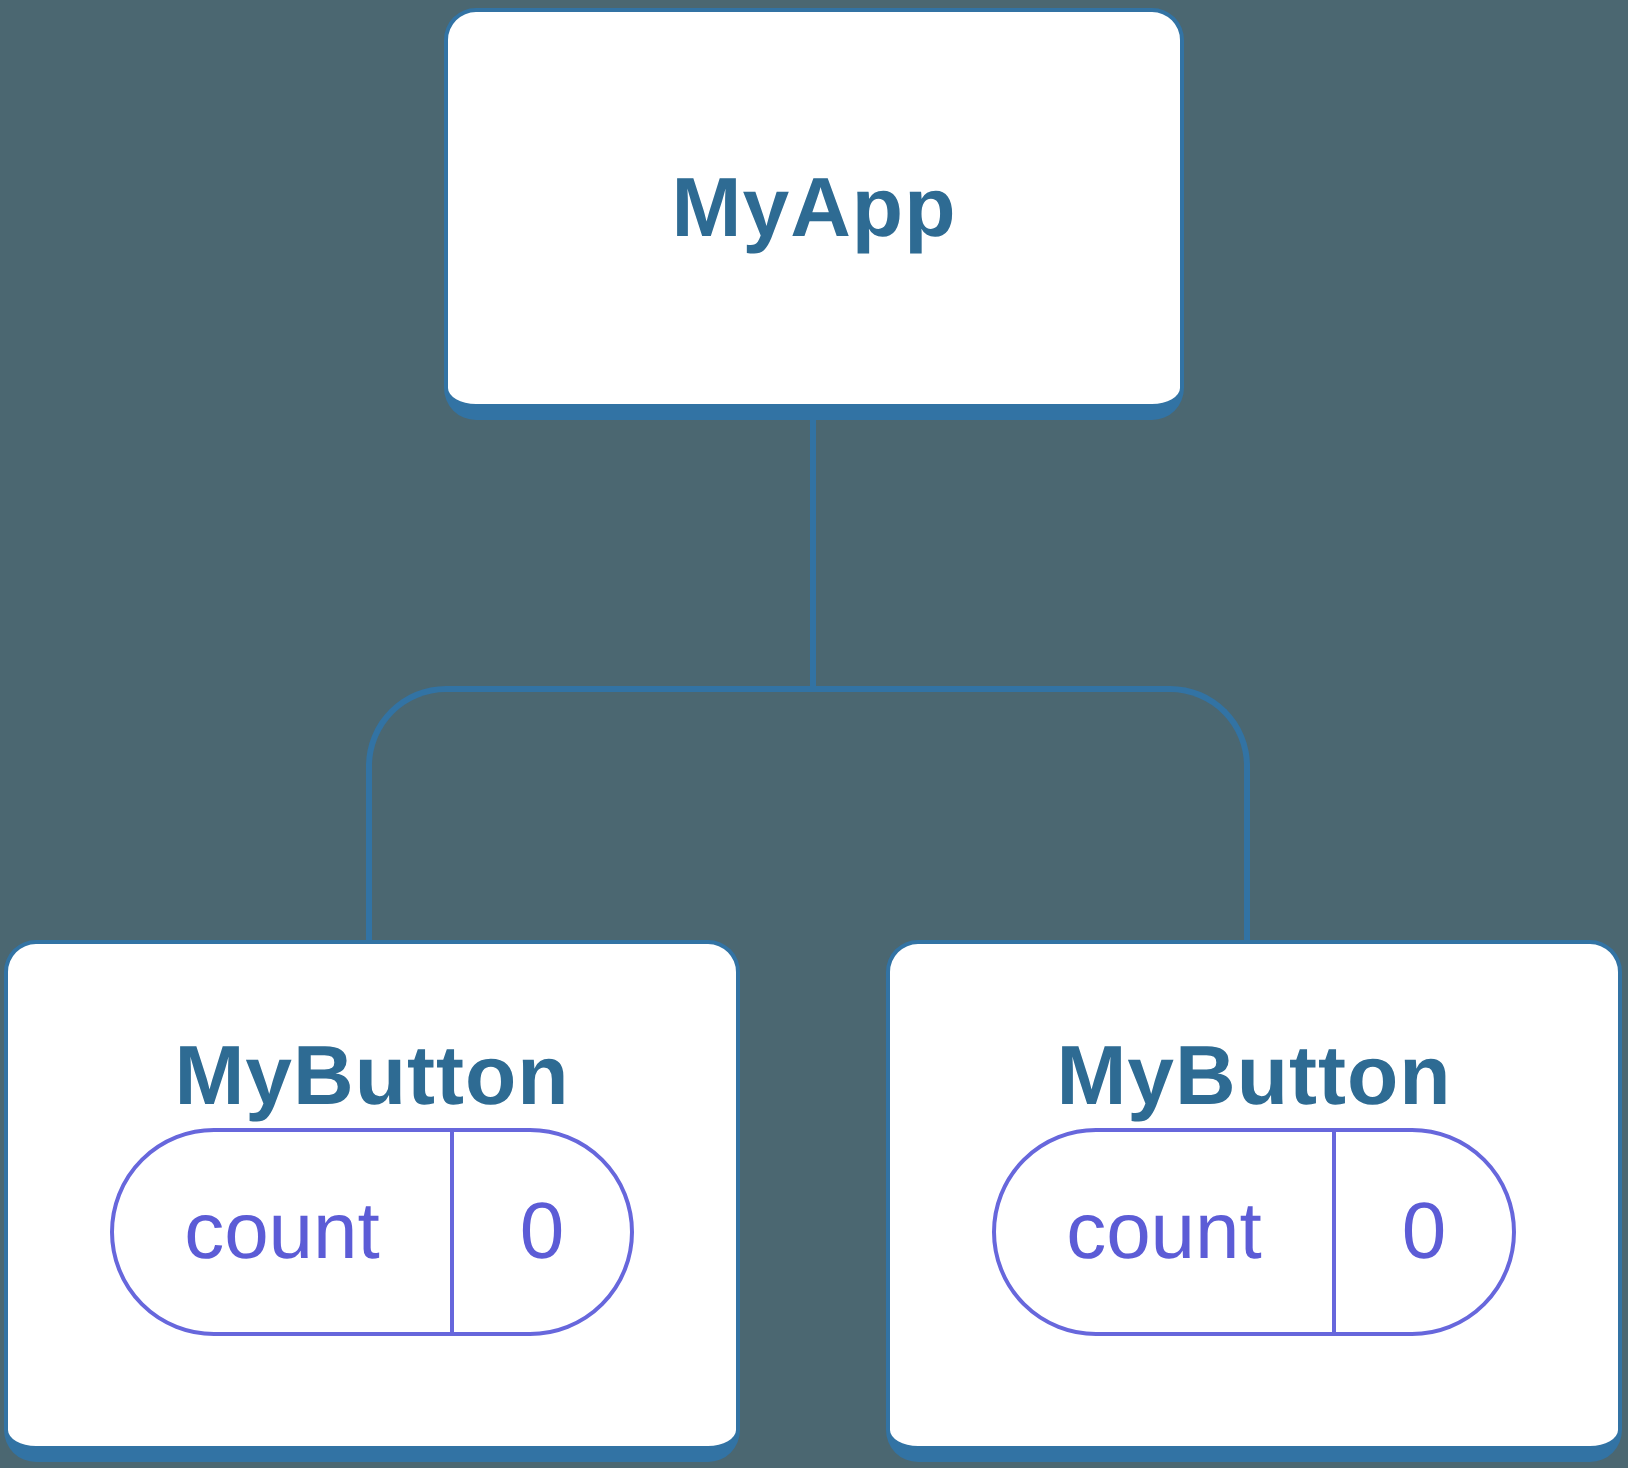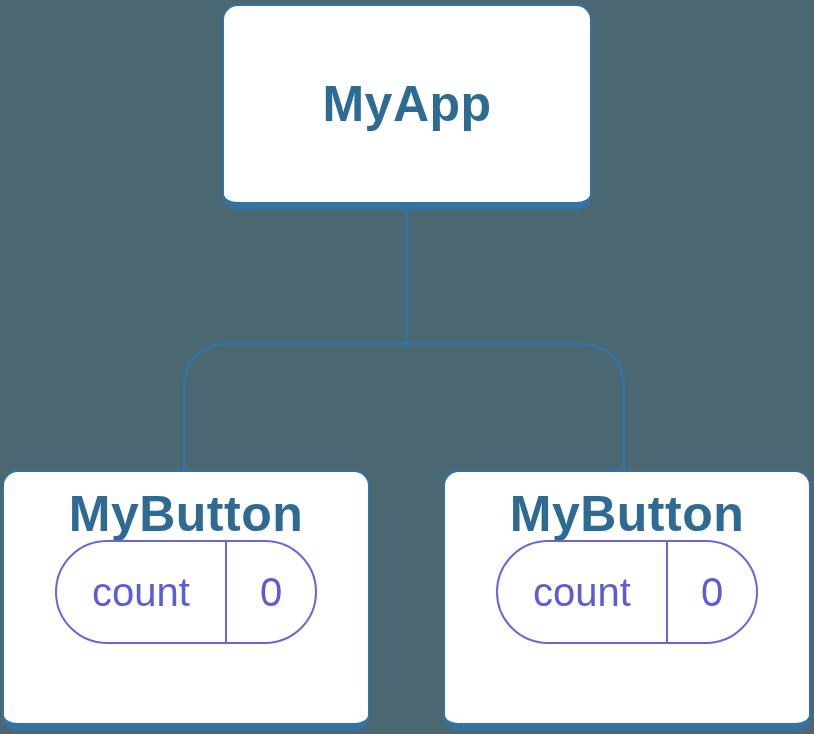--- a/index.html
+++ b/index.html
@@ -28,21 +28,21 @@
     border-radius:16px;
   }
 
   .node-root{
     left:222px; top:4px;
     width:370px; height:206px;
     display:flex; align-items:center; justify-content:center;
   }
 
   .node-title{
-    font-size:50px;
+    font-size:42px;
     font-weight:600;
     color:var(--title);
     letter-spacing:0.5px;
   }
 
   .connector-vline{
     position:absolute;
     left:405px; top:210px;
     width:3px; height:134px;
     background:var(--stroke);
@@ -54,21 +54,21 @@
     width:442px; height:129px;
     border:3px solid var(--stroke);
     border-bottom:none;
     border-radius:40px 40px 0 0;
   }
 
   .node-child{
     top:470px;
     width:368px; height:261px;
     display:flex; flex-direction:column; align-items:center;
-    padding-top:16px;
+    padding-top:40px;
   }
   .node-child .node-title{ line-height:52px; }
   .node-child-left{ left:2px; }
   .node-child-right{ left:443px; }
 
   .state-pill{
     width:262px; height:104px;
     border:2px solid var(--pill-stroke);
     border-radius:52px;
     display:flex;

